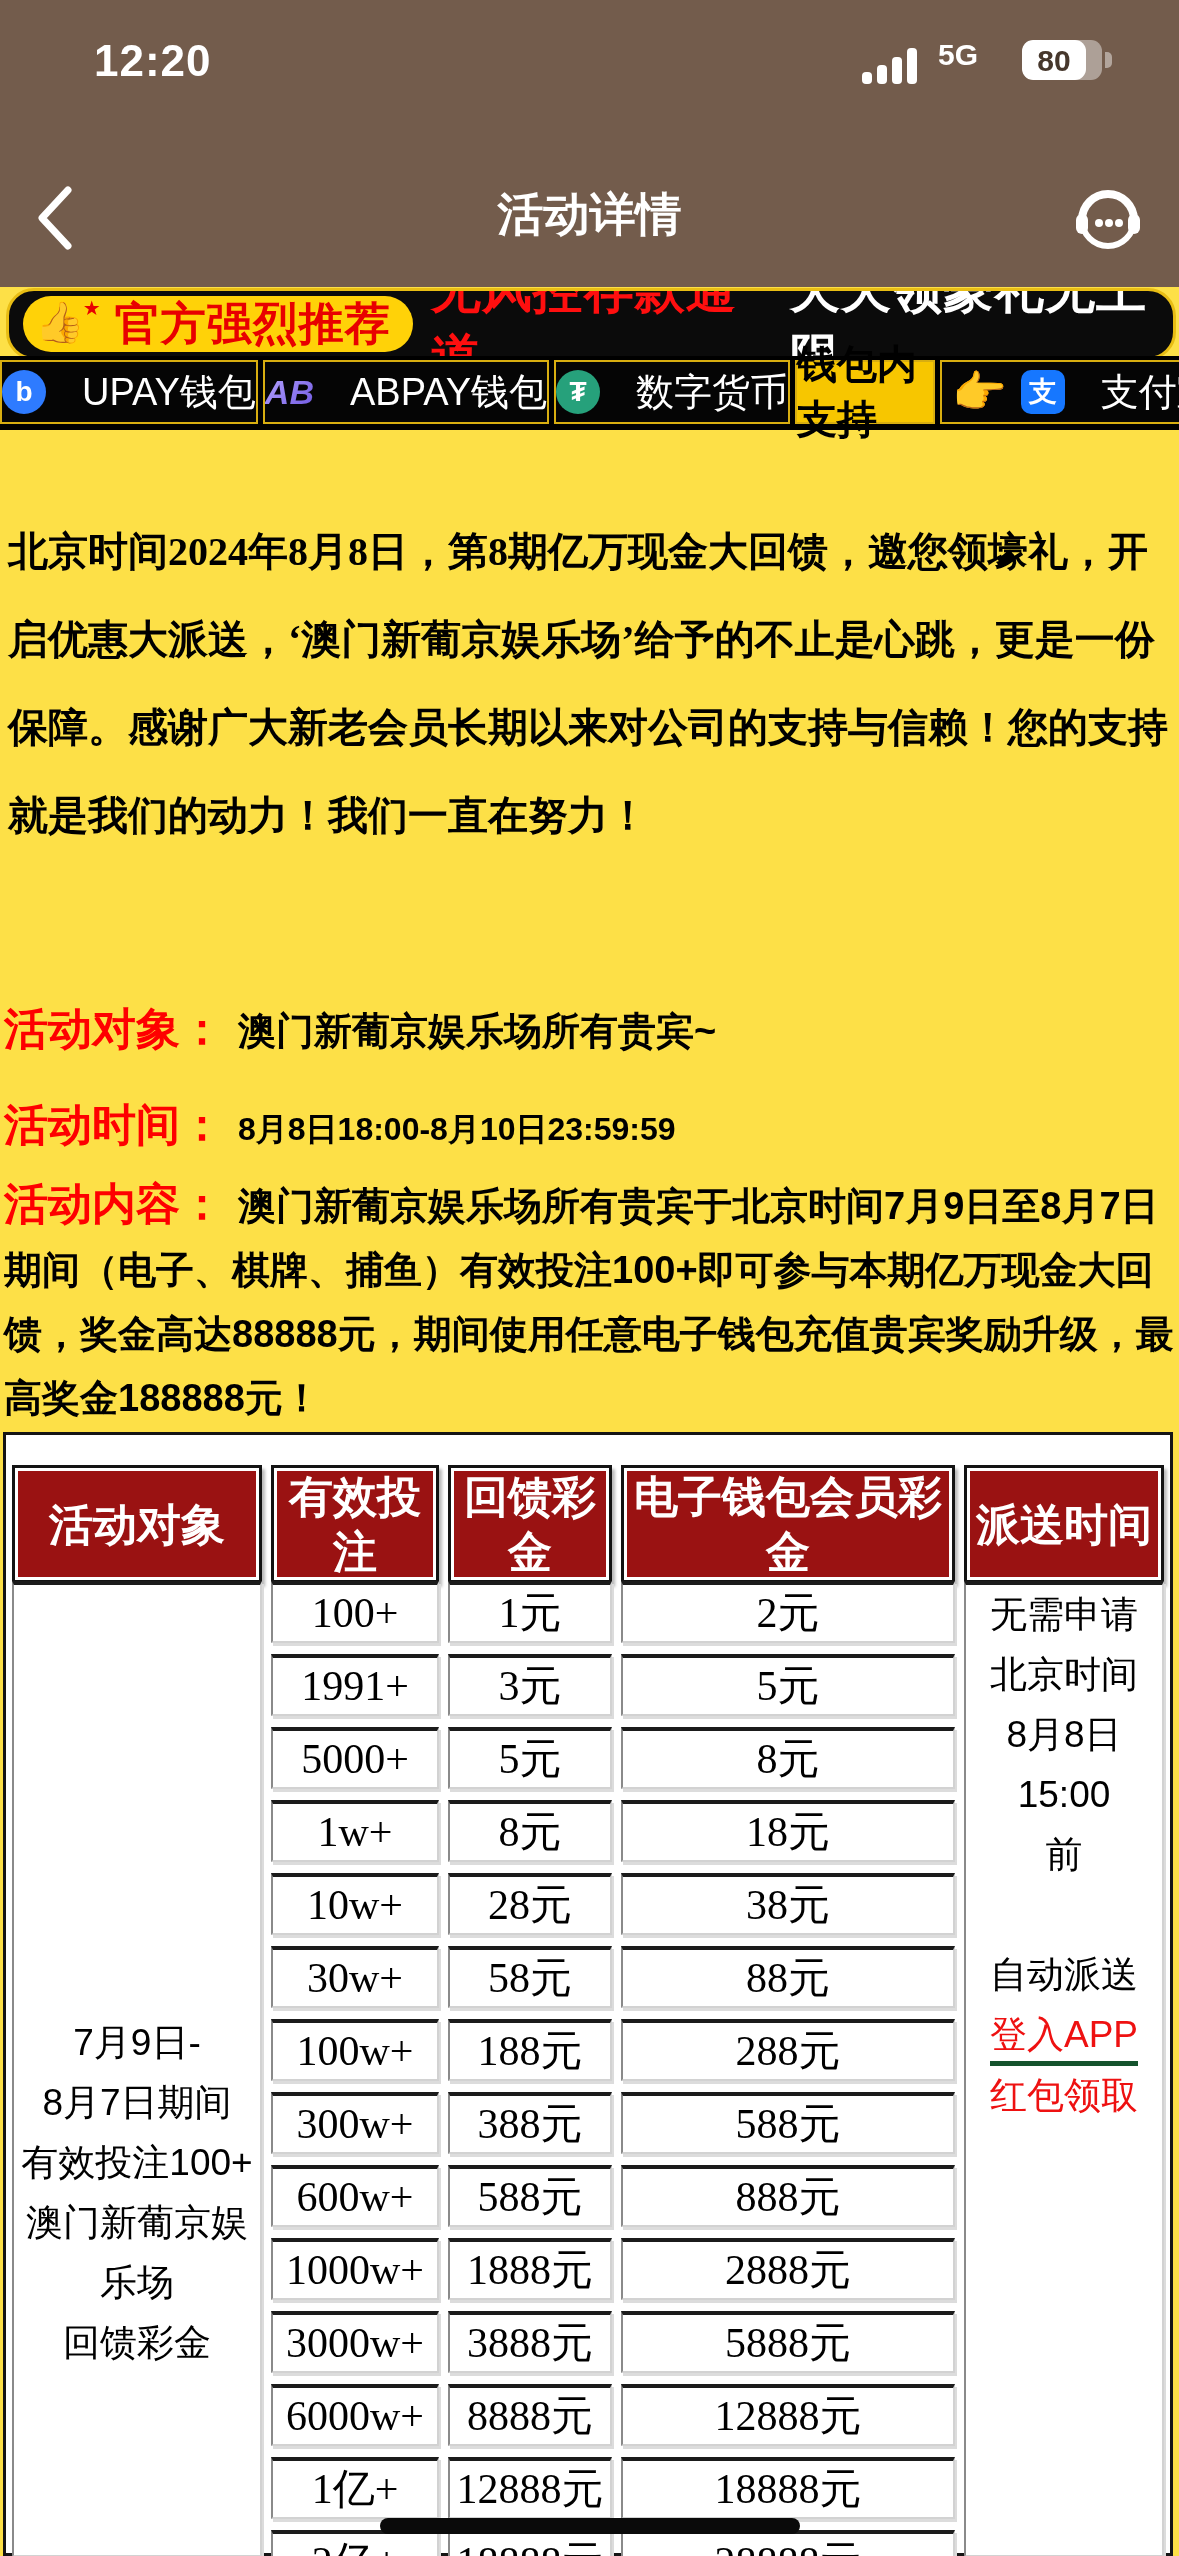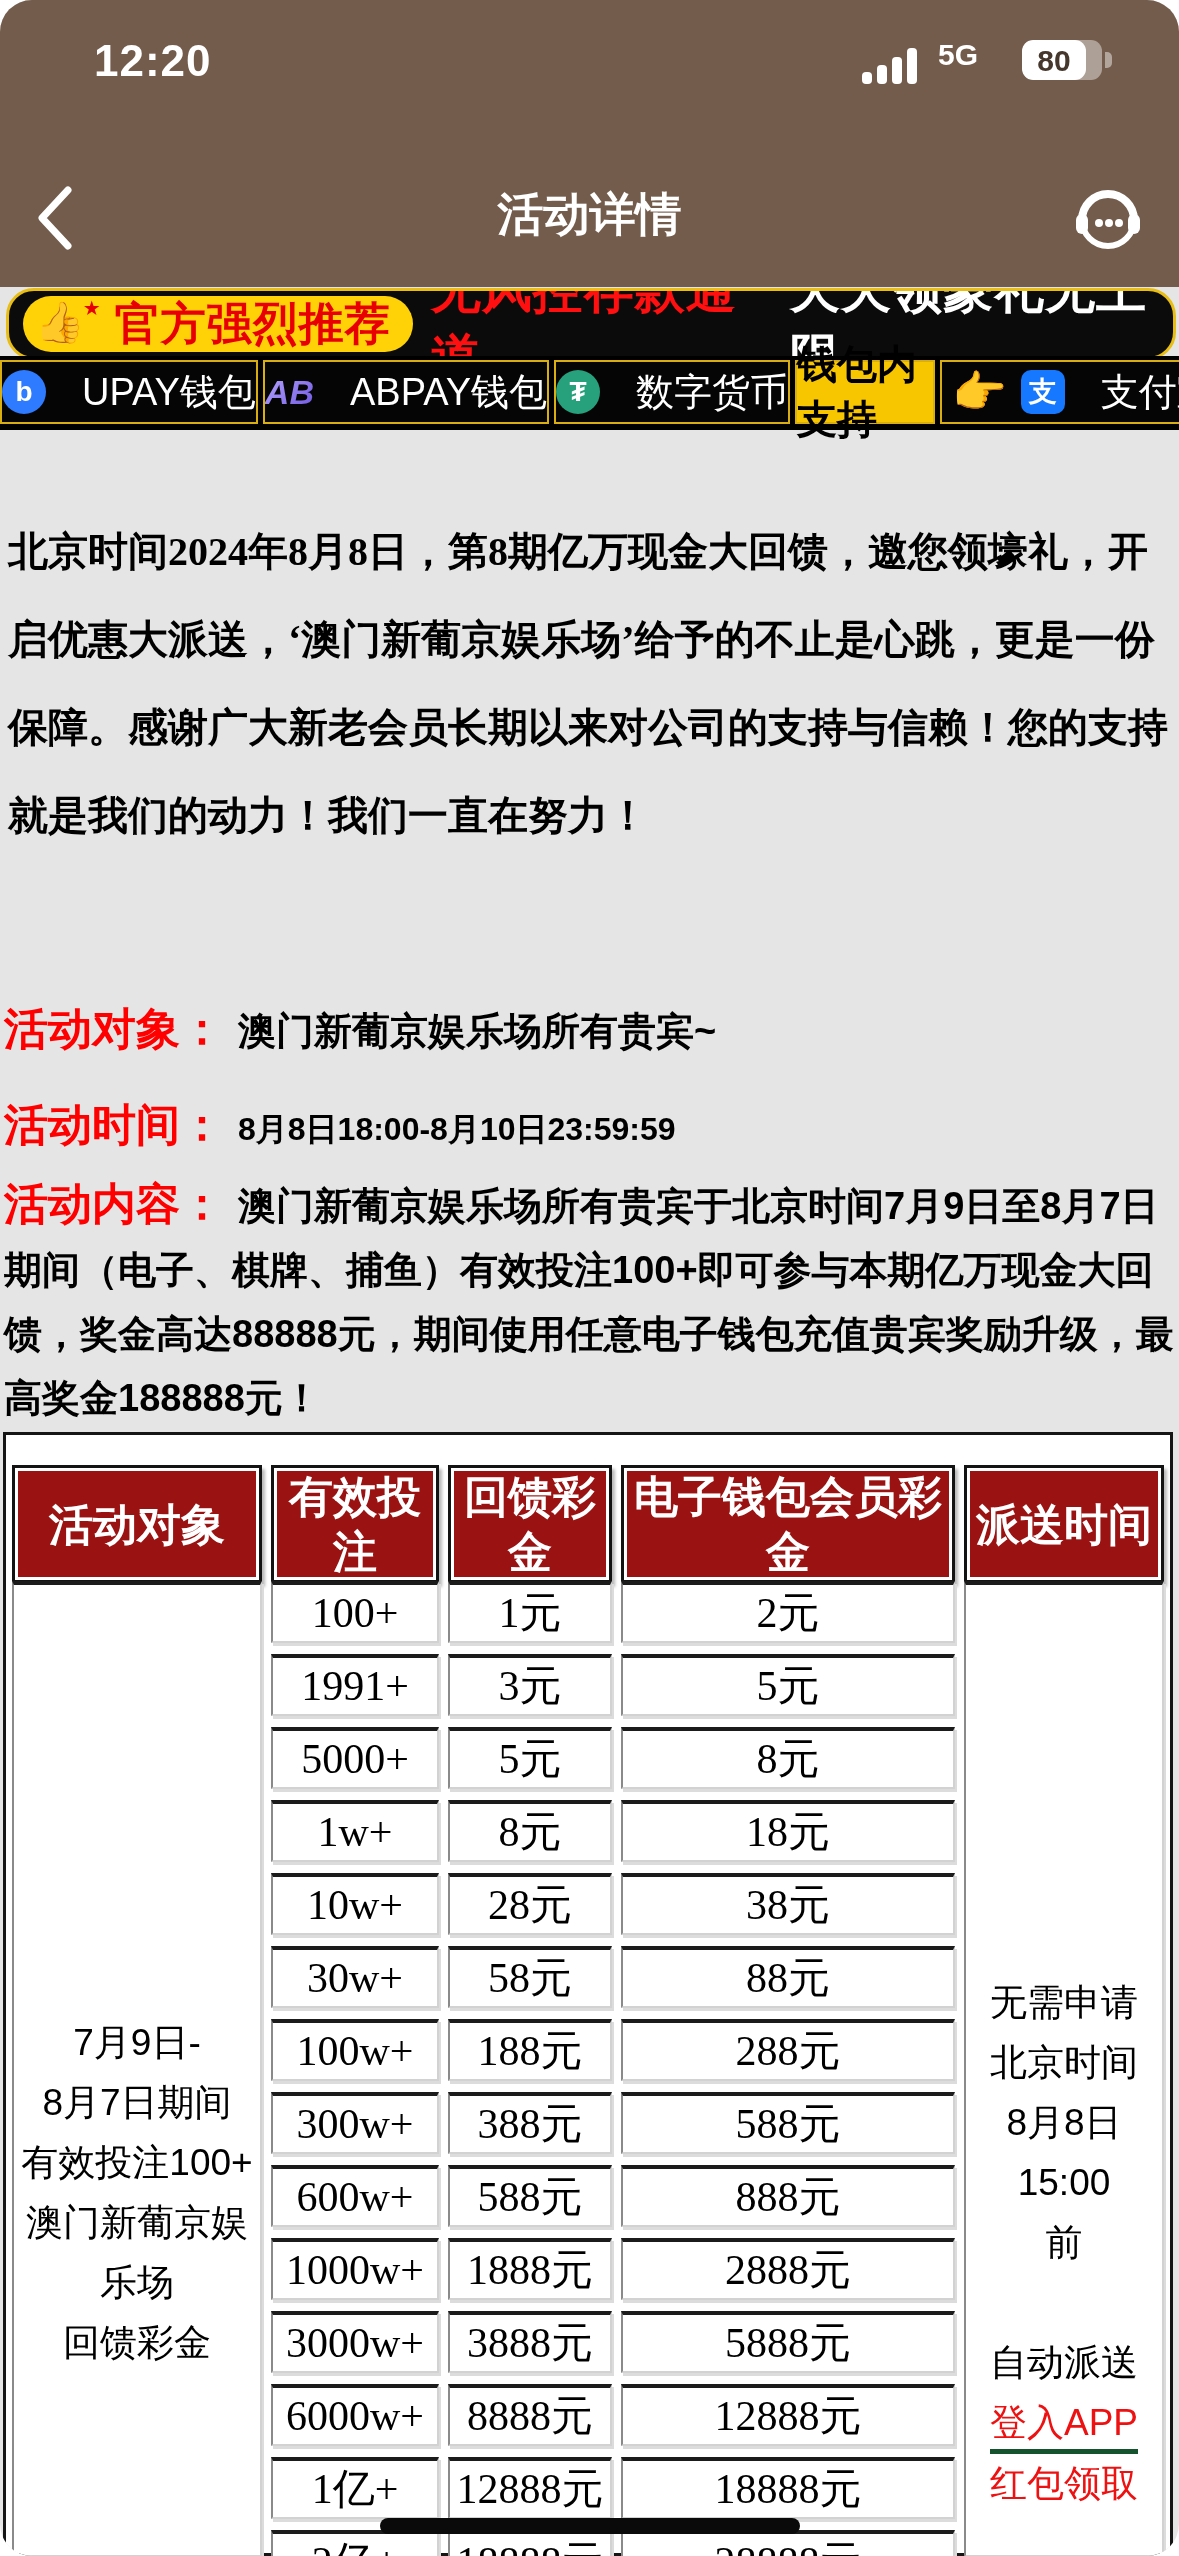--- a/index.html
+++ b/index.html
@@ -1,17 +1,17 @@
 <!DOCTYPE html>
 <html><head>
 <meta charset="utf-8">
 <style>
   html,body{margin:0;padding:0;background:#fff;}
-  .screen{position:relative;width:1179px;height:2556px;overflow:hidden;background:#e5e5e5;
-          font-family:"Liberation Sans",sans-serif;border-radius:32px;}
+  .screen{position:relative;width:1179px;height:2556px;overflow:hidden;background:#fde047;
+          font-family:"Liberation Sans",sans-serif;}
   
   .topchrome{position:absolute;left:0;top:0;width:1179px;height:287px;background:#735c4c;}
   .statusbar{position:absolute;left:0;top:30px;width:1179px;height:70px;color:#fff;}
   .time{position:absolute;left:94px;top:6px;font-size:44px;font-weight:bold;letter-spacing:1px;}
   .sigwrap{position:absolute;left:862px;top:14px;display:flex;align-items:flex-end;gap:5px;height:40px;}
   .sigbar{width:10px;background:#fff;border-radius:4px;}
   .net5g{position:absolute;left:938px;top:8px;font-size:30px;font-weight:bold;}
   .battery{position:absolute;left:1022px;top:10px;width:80px;height:40px;border-radius:11px;
            background:rgba(255,255,255,.42);overflow:hidden;}
   .batt-fill{position:absolute;left:0;top:0;width:80%;height:100%;background:#fff;border-radius:11px;}
@@ -239,21 +239,21 @@
         <div class="cellbox rowbox">88元</div>
         <div class="cellbox rowbox">288元</div>
         <div class="cellbox rowbox">588元</div>
         <div class="cellbox rowbox">888元</div>
         <div class="cellbox rowbox">2888元</div>
         <div class="cellbox rowbox">5888元</div>
         <div class="cellbox rowbox">12888元</div>
         <div class="cellbox rowbox">18888元</div>
         <div class="cellbox rowbox">28888元</div>
       </div>
-    <div class="cellbox tallcell" style="left:958px;width:200px;padding-top:388px">
+    <div class="cellbox tallcell" style="left:958px;width:200px;">
         <div class="tc-line">无需申请</div>
         <div class="tc-line">北京时间</div>
         <div class="tc-line">8月8日 15:00</div>
         <div class="tc-line">前</div>
         <div class="tc-line"></div>
         <div class="tc-line">自动派送</div>
         <div class="tc-line"><span class="lnk">登入APP</span></div>
         <div class="tc-line redtxt">红包领取</div>
       </div>
   </div>

